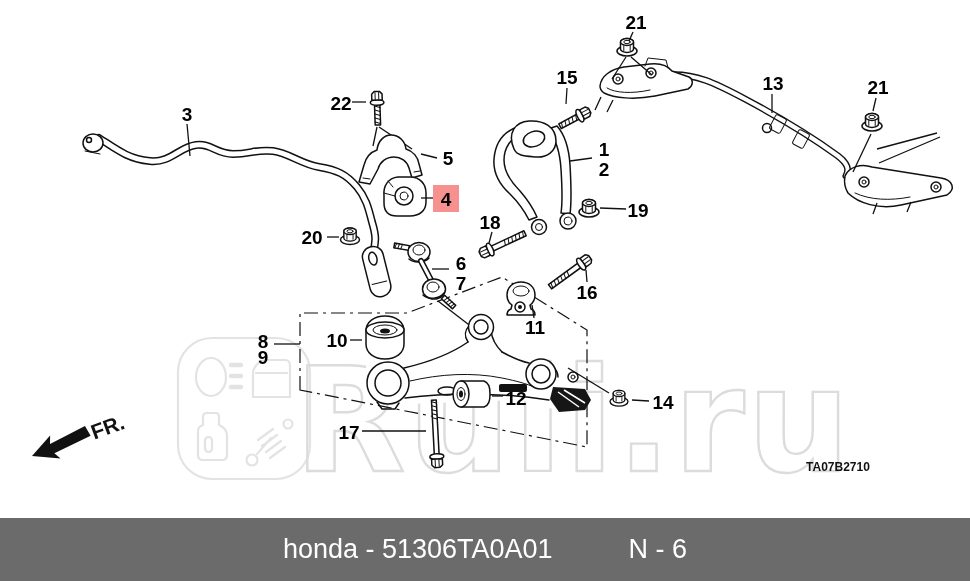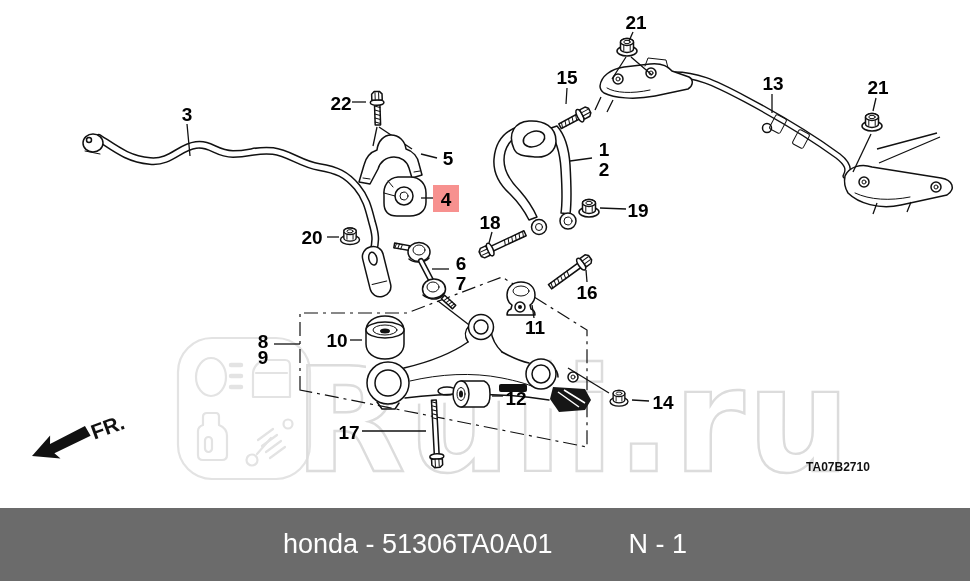--- a/index.html
+++ b/index.html
@@ -17,21 +17,21 @@
   .tube13w{stroke:#fff;stroke-width:4.2;fill:none;stroke-linecap:round;}
   .rodb{stroke:#111;stroke-width:6;fill:none;stroke-linecap:round;}
   .rodw{stroke:#fff;stroke-width:3;fill:none;stroke-linecap:round;}
   .lbl{font-family:"Liberation Sans",sans-serif;font-size:19px;font-weight:bold;fill:#000;}
   .dash{stroke:#111;stroke-width:1.2;fill:none;stroke-dasharray:14 5 3 5;}
   .wm{stroke:#e3e3e3;stroke-width:2.2;fill:none;stroke-linecap:round;stroke-linejoin:round;}
   .wmtext{font-family:"DejaVu Sans",sans-serif;font-weight:bold;font-size:145px;
           fill:none;stroke:#dcdcdc;stroke-width:2.4;letter-spacing:2px;}
   .code{font-family:"Liberation Sans",sans-serif;font-size:12px;font-weight:bold;fill:#111;}
   .frtxt{font-family:"Liberation Sans",sans-serif;font-size:21px;font-weight:bold;fill:#111;}
-  .footer{position:absolute;left:0;bottom:0;width:970px;height:73px;background:#6b6b6b;
+  .footer{position:absolute;left:0;bottom:0;width:970px;height:63px;background:#6b6b6b;
           display:flex;align-items:center;justify-content:center;gap:76px;
           color:#fff;font-size:27px;}
 </style>
 </head>
 <body>
 
 <div class="stage">
 <svg width="970" height="508" viewBox="0 0 970 508">
   <defs>
     <g id="fnut">
@@ -301,15 +301,15 @@
 
   <g transform="translate(32,456) rotate(-20)">
     <polygon fill="#111" points="0,0 24,-13 21,-5 60,-10 62,1 22,5 26,12"></polygon>
     <text class="frtxt" x="64" y="6">FR.</text>
   </g>
   <text class="code" x="838" y="471" text-anchor="middle">TA07B2710</text>
 </svg>
 
 <div class="footer">
   <span>honda - 51306TA0A01</span>
-  <span>N - 1</span>
+  <span>N - 6</span>
 </div>
 </div>
 
 </body></html>

